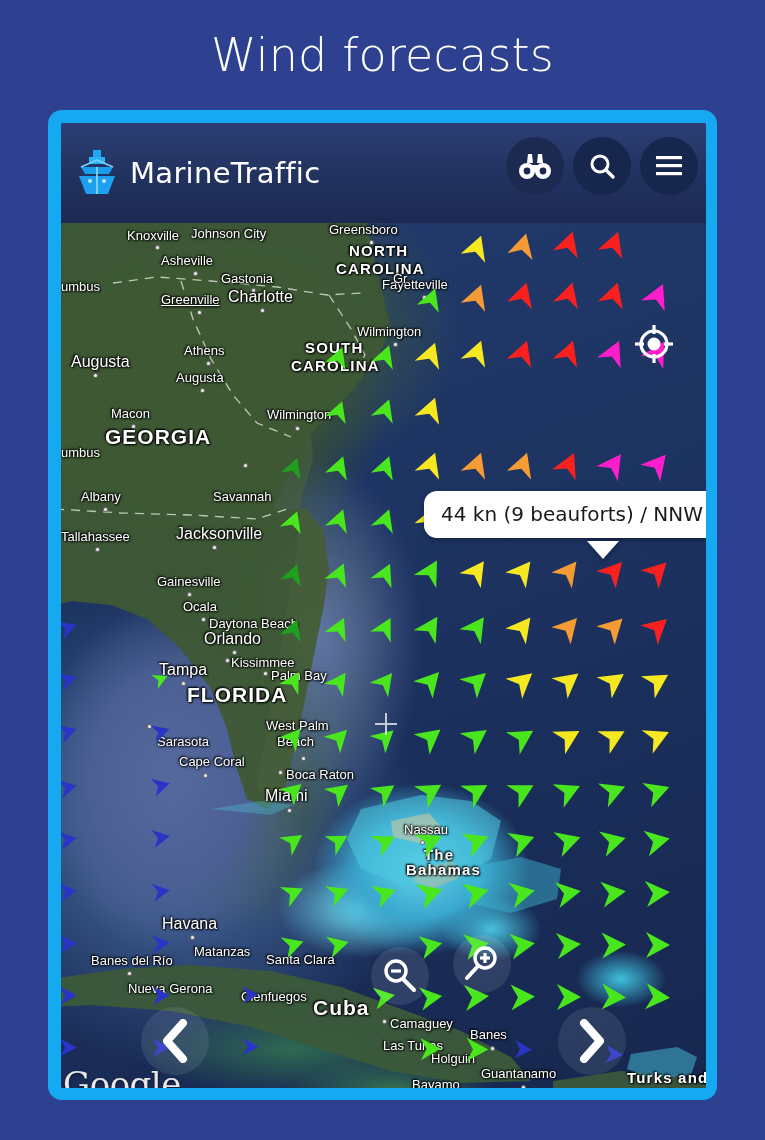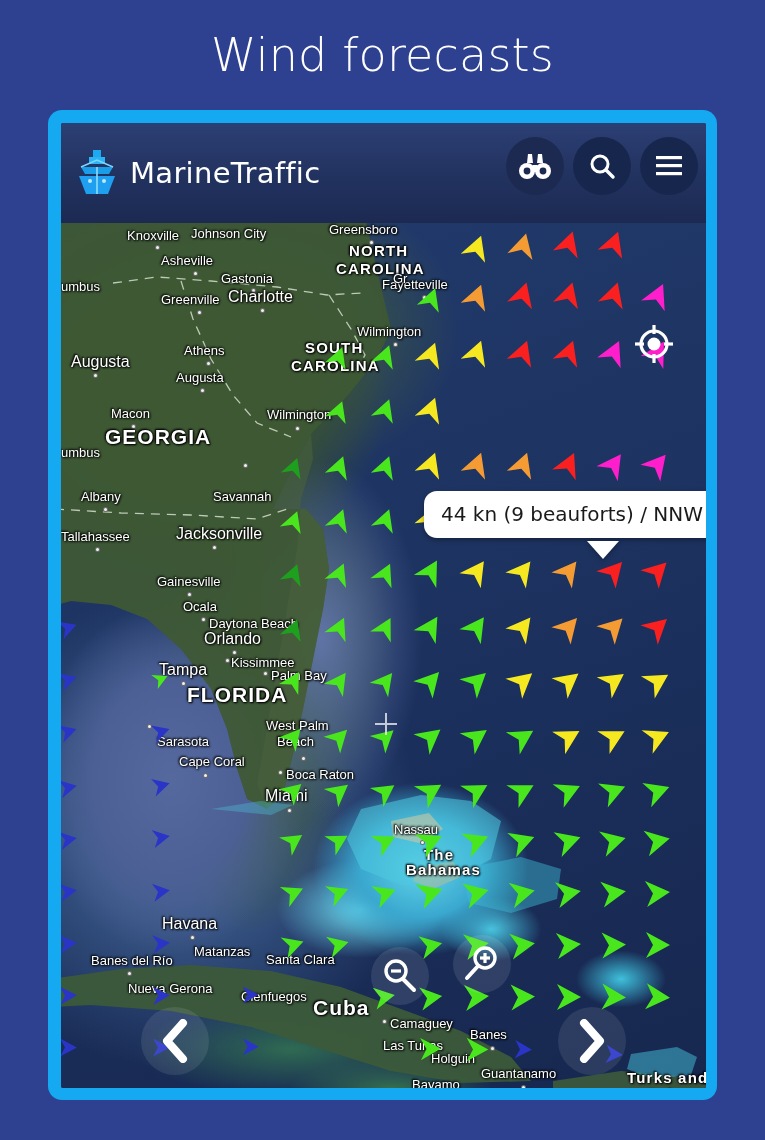--- a/index.html
+++ b/index.html
@@ -285,21 +285,21 @@
           <div class="mdot" style="left: 308px; top: 31px;"></div>
           <div class="mlabel city" style="left: 100px; top: 44px;">Asheville</div>
           <div class="mdot" style="left: 132px; top: 62px;"></div>
           <div class="mlabel state" style="left: 288px; top: 33px;">NORTH</div>
           <div class="mlabel state" style="left: 275px; top: 51px;">CAROLINA</div>
           <div class="mlabel city" style="left: 160px; top: 62px;">Gastonia</div>
           <div class="mdot" style="left: 190px; top: 79px;"></div>
           <div class="mlabel city" style="left: 0px; top: 70px;">umbus</div>
           <div class="mlabel city" style="left: 321px; top: 68px;">Fayetteville</div>
           <div class="mdot" style="left: 361px; top: 86px;"></div>
-          <div class="mlabel city" style="left: 100px; top: 83px;">Greenville</div>
+          <div class="mlabel city" style="left: 100px; top: 83px; text-decoration: underline;">Greenville</div>
           <div class="mdot" style="left: 136px; top: 101px;"></div>
           <div class="mlabel bigcity" style="left: 167px; top: 79px;">Charlotte</div>
           <div class="mdot" style="left: 199px; top: 99px;"></div>
           <div class="mlabel city" style="left: 332px; top: 62px;">Gr</div>
           <div class="mlabel city" style="left: 123px; top: 134px;">Athens</div>
           <div class="mdot" style="left: 145px; top: 152px;"></div>
           <div class="mlabel city" style="left: 296px; top: 115px;">Wilmington</div>
           <div class="mdot" style="left: 332px; top: 133px;"></div>
           <div class="mlabel bigcity" style="left: 10px; top: 144px;">Augusta</div>
           <div class="mdot" style="left: 32px; top: 164px;"></div>
@@ -339,21 +339,21 @@
           <div class="mdot" style="left: 86px; top: 515px;"></div>
           <div class="mlabel city" style="left: 205px; top: 509px;">West Palm</div>
           <div class="mlabel city" style="left: 216px; top: 525px;">Beach</div>
           <div class="mdot" style="left: 240px; top: 547px;"></div>
           <div class="mlabel city" style="left: 118px; top: 545px;">Cape Coral</div>
           <div class="mdot" style="left: 142px; top: 564px;"></div>
           <div class="mlabel city" style="left: 225px; top: 558px;">Boca Raton</div>
           <div class="mdot" style="left: 217px; top: 561px;"></div>
           <div class="mlabel bigcity" style="left: 204px; top: 578px;">Miami</div>
           <div class="mdot" style="left: 226px; top: 599px;"></div>
-          <div class="mlabel city" style="left: 333px; top: 613px;">Nassau</div>
+          <div class="mlabel city" style="left: 343px; top: 613px;">Nassau</div>
           <div class="mdot" style="left: 359px; top: 631px;"></div>
           <div class="mlabel state" style="left: 363px; top: 637px;">The</div>
           <div class="mlabel state" style="left: 345px; top: 652px;">Bahamas</div>
           <div class="mlabel bigcity" style="left: 101px; top: 706px;">Havana</div>
           <div class="mdot" style="left: 129px; top: 726px;"></div>
           <div class="mlabel city" style="left: 30px; top: 744px;">Banes del Río</div>
           <div class="mdot" style="left: 66px; top: 762px;"></div>
           <div class="mlabel city" style="left: 133px; top: 735px;">Matanzas</div>
           <div class="mlabel city" style="left: 205px; top: 743px;">Santa Clara</div>
           <div class="mlabel city" style="left: 67px; top: 772px;">Nueva Gerona</div>
@@ -838,20 +838,21 @@
           <path d="M25 4 L9 22 L25 40" fill="none" stroke="#fff" stroke-width="8" stroke-linecap="round" stroke-linejoin="round"></path>
         </svg>
       </div>
 
       <div id="next-btn" class="nav-btn">
         <svg width="34" height="44" viewBox="0 0 34 44">
           <path d="M9 4 L25 22 L9 40" fill="none" stroke="#fff" stroke-width="8" stroke-linecap="round" stroke-linejoin="round"></path>
         </svg>
       </div>
 
+      <div id="google-logo">Google</div>
 
       <div id="scale-bar">
         
         
         
         
         
       </div>
 
     </div>

